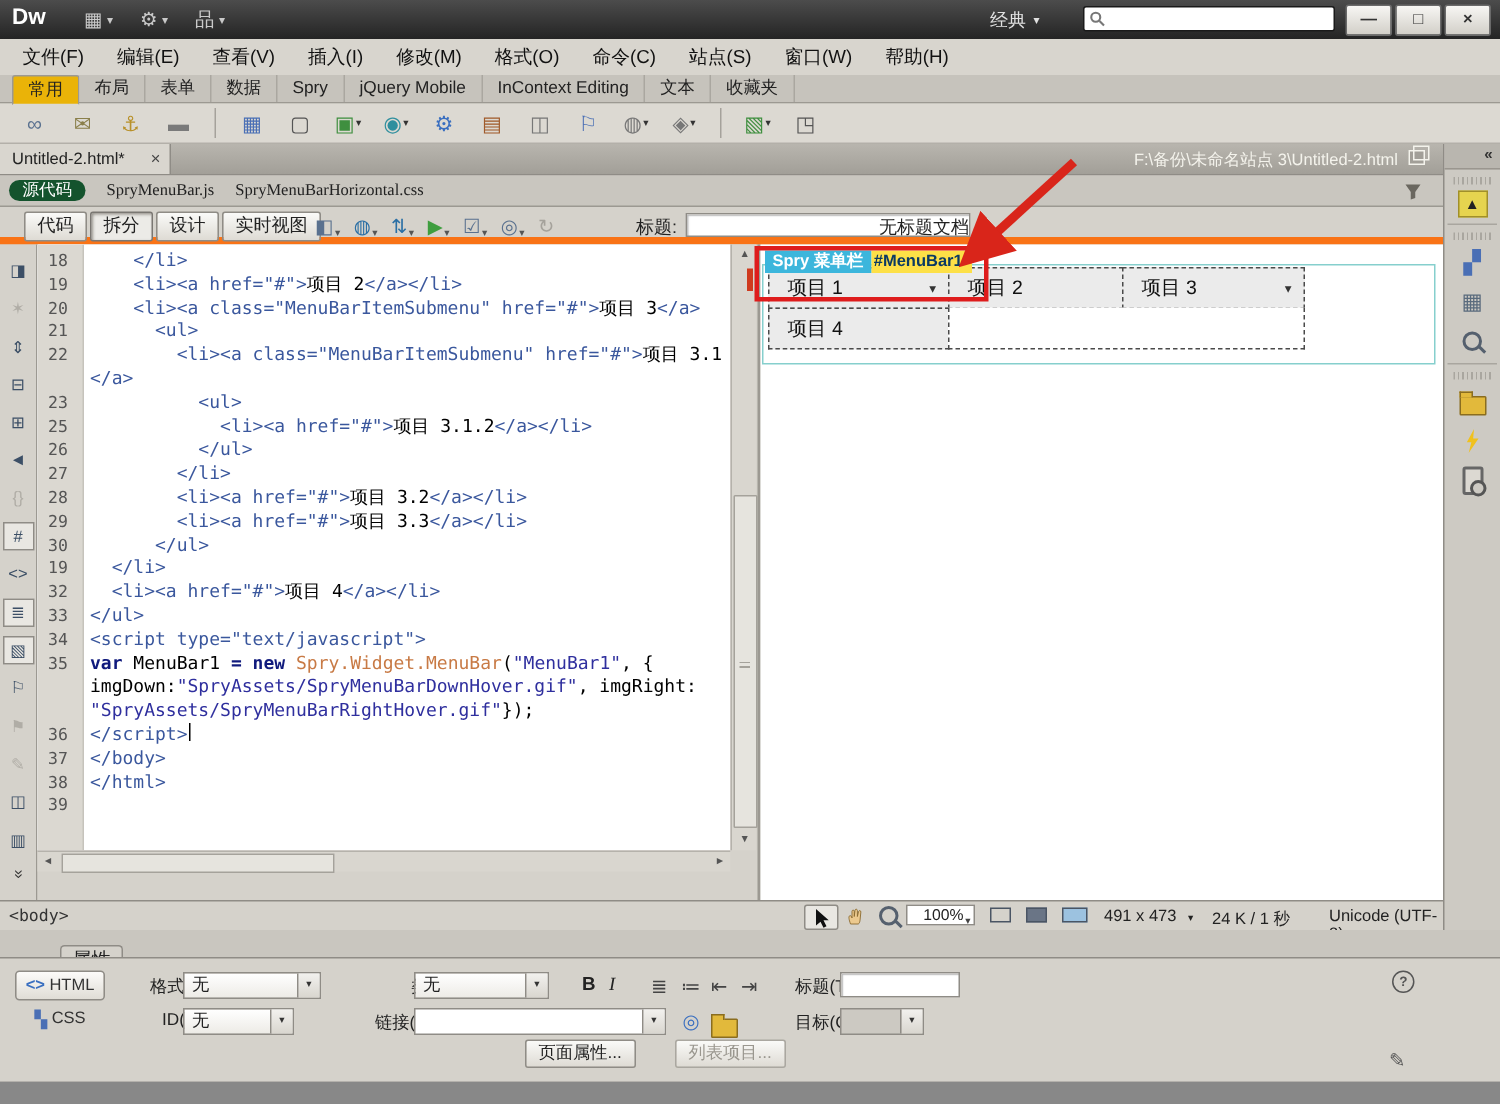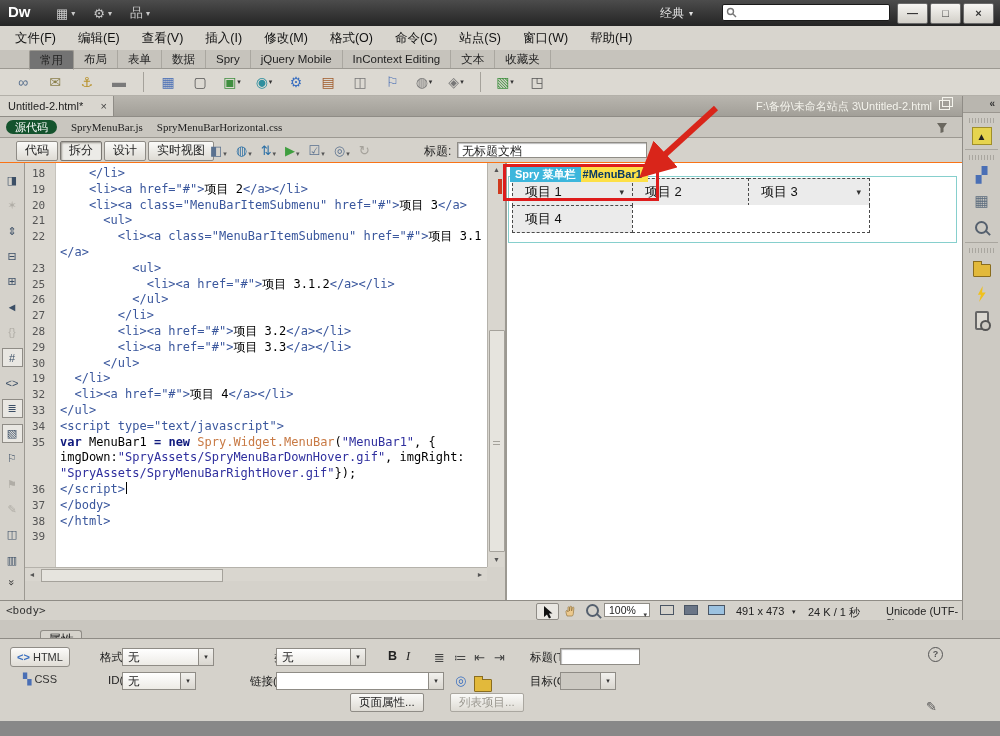--- a/index.html
+++ b/index.html
@@ -22,22 +22,22 @@
     border-radius:2px;color:#333;font-size:11px;font-weight:bold;text-align:center;line-height:18px;}
 
   
   .menubar{position:absolute;left:0;top:26px;width:1000px;height:24px;background:#d8d5ce;display:flex;align-items:center;padding-left:4px;box-sizing:border-box;}
   .mitem{padding:0 11px;font-size:12.5px;color:#111;line-height:24px;}
 
   
   .itabs{position:absolute;left:0;top:50px;width:1000px;height:19px;background:#c6c3bc;
     border-bottom:1px solid #9c9992;display:flex;padding-left:8px;box-sizing:border-box;}
   .itab{height:18px;line-height:18px;padding:0 10px;font-size:11.5px;color:#222;border-right:1px solid #aaa7a0;}
-  .itab.active{background:#737373;border:1px solid #9c9992;border-bottom:1px solid #dcd9d2;
-    position:relative;z-index:2;border-radius:2px 2px 0 0;margin-bottom:-1px;margin-left:21px;}
+  .itab.active{background:#eab308;border:1px solid #9c9992;border-bottom:1px solid #dcd9d2;
+    position:relative;z-index:2;border-radius:2px 2px 0 0;margin-bottom:-1px;}
 
   
   .iicons{position:absolute;left:0;top:69px;width:1000px;height:27px;background:#dcd9d2;
     border-bottom:1px solid #b3b0a9;display:flex;align-items:center;padding-left:12px;box-sizing:border-box;gap:10px;}
   .iic{width:22px;height:20px;display:flex;align-items:center;justify-content:center;font-size:14px;gap:1px;}
   .iic .caret{color:#333;font-size:7px;}
   .vsep{width:1px;height:20px;background:#a5a29b;margin:0 3px;}
 
   
   .doctabrow{position:absolute;left:0;top:96px;width:962px;height:21px;
@@ -52,21 +52,21 @@
   
   .relfiles{position:absolute;left:0;top:117px;width:962px;height:21px;background:#c9c6bf;
     border-bottom:1px solid #9c9992;display:flex;align-items:center;box-sizing:border-box;}
   .srcpill{margin-left:6px;height:14px;line-height:14px;padding:0 9px;background:#14532d;color:#fff;
     border-radius:7px;font-size:11px;}
   .rfile{margin-left:14px;font-size:11px;color:#222;font-family:"Liberation Serif","DejaVu Serif",serif;}
   .funnel{position:absolute;right:14px;top:5px;}
 
   
   .dtoolbar{position:absolute;left:0;top:138px;width:962px;height:25px;background:#d5d2cb;
-    border-bottom:1px solid #f97316;box-sizing:border-box;}
+    border-bottom:5px solid #f97316;box-sizing:border-box;text-align:right;}
   .vbtns{position:absolute;left:16px;top:3px;display:flex;gap:2px;}
   .vbtn{height:18px;line-height:17px;padding:0 8px;border:1px solid #8f8c86;border-radius:2px;
     background:linear-gradient(#fafaf8,#dedbd4);font-size:12px;color:#222;}
   .vbtn.pressed{background:#ecebe7;box-shadow:inset 1px 1px 2px #99968f;border-color:#7a7772;}
   .dics{position:absolute;left:210px;top:3px;display:flex;gap:9px;align-items:center;height:19px;}
   .dic{display:flex;align-items:flex-end;gap:1px;font-size:13px;}
   .dic .caret{font-size:7px;color:#555;}
   .ttl-label{position:absolute;left:424px;top:5px;font-size:12px;color:#222;}
   .ttl-input{position:absolute;left:457px;top:4px;width:190px;height:16px;background:#fff;
     border:1px solid #8f8c86;box-shadow:inset 1px 1px 1px #bbb;font-size:12px;color:#222;
@@ -140,21 +140,21 @@
   .phone{display:inline-block;width:10px;height:15px;border:2px solid #666;border-radius:2px;position:relative;background:#dcd9d2;}
   .phone:after{content:"";position:absolute;right:-4px;bottom:-3px;width:7px;height:7px;border:2px solid #555;border-radius:50%;background:#cdcac3;}
 
   
   .statusbar{position:absolute;left:0;top:600px;width:962px;height:20px;background:#d5d2cb;
     border-top:1px solid #8f8c86;box-sizing:border-box;font-size:11px;color:#222;}
   .tagsel{position:absolute;left:6px;top:3px;font-family:"DejaVu Sans Mono",monospace;font-size:11px;color:#333;}
   .stbtn{position:absolute;top:2px;width:21px;height:15px;display:flex;align-items:center;justify-content:center;}
   .stbtn.boxed{border:1px solid #8f8c86;background:#e9e7e2;border-radius:2px;}
   .zoomsel{position:absolute;left:604px;top:2px;width:46px;height:14px;background:#fff;border:1px solid #8f8c86;
-    font-size:10.5px;line-height:13px;padding-left:4px;box-sizing:border-box;}
+    font-size:10.5px;line-height:13px;padding-left:4px;box-sizing:border-box;text-align:center;}
   .zoomsel .caret{position:absolute;right:2px;top:4px;font-size:7px;color:#444;}
   .mon{position:absolute;top:4px;width:14px;height:10px;border:1px solid #4a5564;box-sizing:border-box;}
   .sbtext{position:absolute;top:4px;}
 
   
   .props{position:absolute;left:0;top:620px;width:1000px;height:116px;background:#c9c6bf;}
   .ptab{position:absolute;left:6px;top:10px;width:40px;height:17px;background:#d5d2cb;border:1px solid #8f8c86;
     border-bottom:none;border-radius:3px 3px 0 0;font-size:13px;text-align:center;line-height:17px;color:#222;margin-left:34px;}
   .pbody{position:absolute;left:0;top:18px;width:1000px;height:98px;background:#d5d2cb;border-top:1px solid #8f8c86;box-sizing:border-box;}
   .pbtn{position:absolute;left:10px;width:58px;height:18px;border:1px solid #8f8c86;border-radius:3px;

